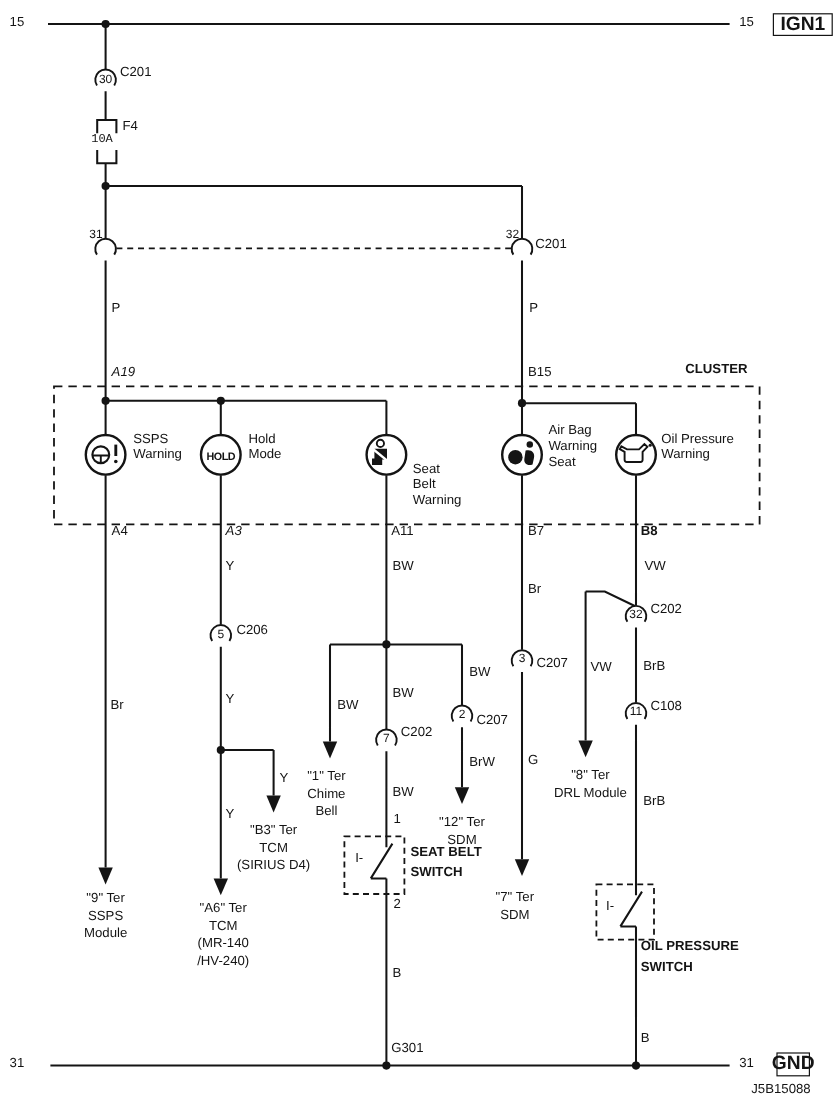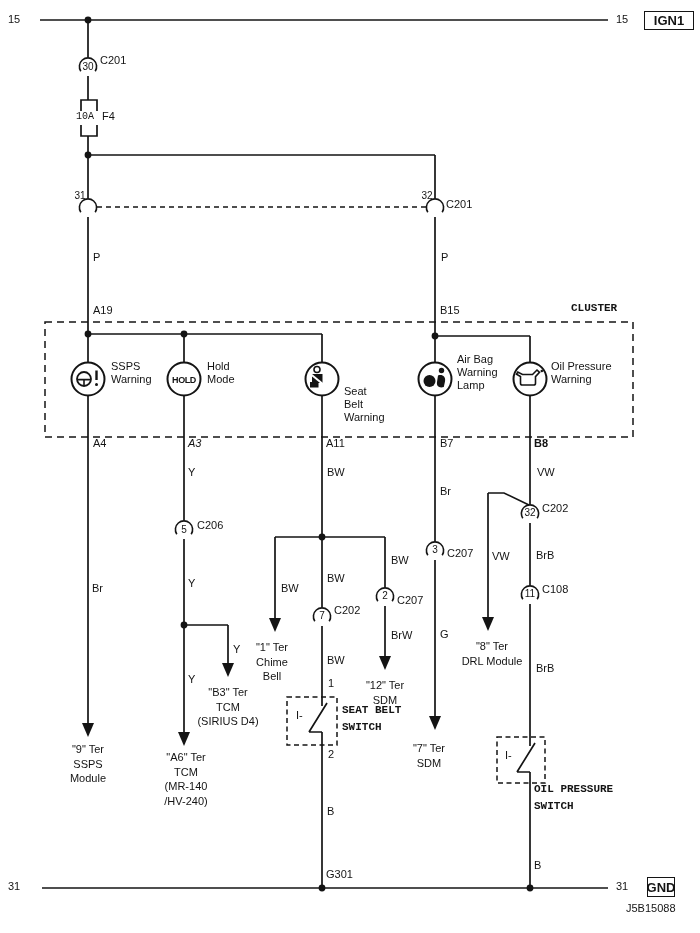--- a/index.html
+++ b/index.html
@@ -3,24 +3,24 @@
 <meta charset="utf-8">
 <style>
   html,body{margin:0;padding:0;background:#fff;}
   #stage{position:relative;width:700px;height:933px;background:#ffffff;
          font-family:"Liberation Sans", sans-serif;color:#141414;overflow:hidden;}
   #wires{position:absolute;left:0;top:0;}
   .lbl{position:absolute;font-size:11px;line-height:12px;white-space:pre-line;}
   .sm{font-size:10px;line-height:11px;}
   .c{transform:translateX(-50%);text-align:center;}
   .ml{transform:translateX(-50%);text-align:center;white-space:pre-line;line-height:14.5px;}
-  .b{font-weight:bold;font-family:Liberation Mono, monospace;}
+  .b{font-weight:bold;}
   .lh13{line-height:13px;}
   .lh16{line-height:16.5px;}
-  .tag{position:absolute;border:1.6px solid #141414;font-size:13px;font-weight:bold;
+  .tag{position:absolute;border:1.6px solid #141414;font-size:16px;font-weight:bold;
        display:flex;align-items:center;justify-content:center;box-sizing:border-box;}
   .holdtxt{font-size:9px;font-weight:bold;letter-spacing:-0.4px;}
 </style>
 </head>
 <body>
 
 <div id="stage">
 
   <svg id="wires" width="700" height="933" viewBox="0 0 700 933">
     <g stroke="#141414" stroke-width="1.7" fill="none">
@@ -121,46 +121,46 @@
   </svg>
 
   <span class="lbl" style="left:8px;top:13px;">15</span>
   <span class="lbl" style="left:616px;top:13px;">15</span>
   <div class="tag" style="left:644px;top:11px;width:50px;height:19px;">
     <span>IGN1</span>
   </div>
 
   <span class="lbl sm c" style="left:88px;top:61px;">30</span>
   <span class="lbl" style="left:100px;top:54px;">C201</span>
-  <span class="lbl" style="left:102px;top:110px;">F4</span>
+  <span class="lbl" style="left:102px;top:99px;">F4</span>
   <span class="lbl sm c" style="left:85px;top:111px;font-family:Liberation Mono, monospace;">10A</span>
 
   <span class="lbl sm c" style="left:80px;top:190px;">31</span>
   <span class="lbl sm c" style="left:427px;top:190px;">32</span>
   <span class="lbl" style="left:446px;top:198px;">C201</span>
 
   <span class="lbl" style="left:93px;top:251px;">P</span>
   <span class="lbl" style="left:441px;top:251px;">P</span>
-  <span class="lbl" style="left:93px;top:304px;">A19</span>
+  <span class="lbl" style="left:93px;top:304px;font-style:italic;">A19</span>
   <span class="lbl" style="left:440px;top:304px;">B15</span>
 
   <span class="lbl b" style="left:571px;top:302px;">CLUSTER</span>
 
   <span class="lbl holdtxt c" style="left:184px;top:374px;">HOLD</span>
 
   <span class="lbl lh13" style="left:111px;top:360px;">SSPS
 Warning</span>
   <span class="lbl lh13" style="left:207px;top:360px;">Hold
 Mode</span>
   <span class="lbl lh13" style="left:344px;top:353px;margin-top:32px;">Seat
 Belt
 Warning</span>
   <span class="lbl lh13" style="left:457px;top:353px;">Air Bag
 Warning
-Lamp</span>
+Seat</span>
   <span class="lbl lh13" style="left:551px;top:360px;">Oil Pressure
 Warning</span>
 
   <span class="lbl" style="left:93px;top:437px;">A4</span>
   <span class="lbl" style="left:188px;top:437px;font-style:italic;">A3</span>
   <span class="lbl" style="left:326px;top:437px;">A11</span>
   <span class="lbl" style="left:440px;top:437px;">B7</span>
   <span class="lbl" style="left:534px;top:437px;font-weight:bold;">B8</span>
 
   <span class="lbl" style="left:92px;top:582px;">Br</span>

